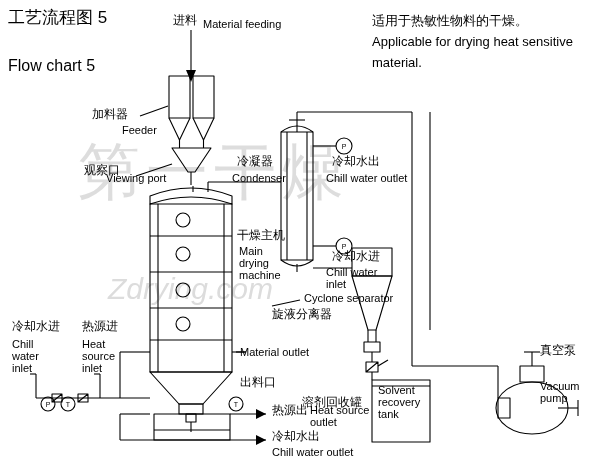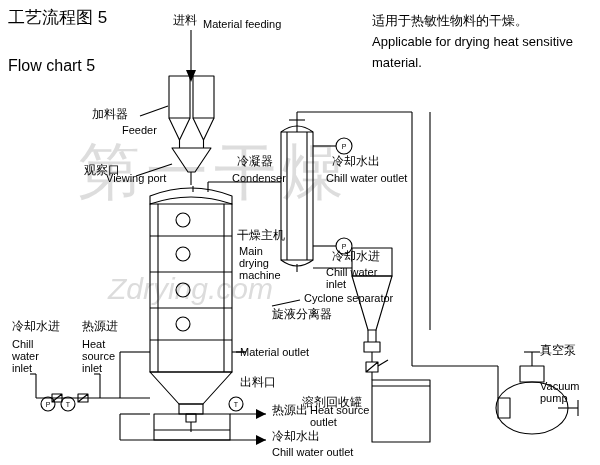--- a/index.html
+++ b/index.html
@@ -229,18 +229,21 @@
 inlet</div>
 
   <div class="lbl cn" style="left:272px;top:404px;">热源出</div>
   <div class="lbl" style="left:310px;top:404px;">Heat source
 outlet</div>
 
   <div class="lbl cn" style="left:272px;top:430px;">冷却水出</div>
   <div class="lbl" style="left:272px;top:446px;">Chill water outlet</div>
 
   <div class="lbl cn" style="left:302px;top:396px;">溶剂回收罐</div>
+  <div class="lbl" style="left:378px;top:384px;">Solvent
+recovery
+tank</div>
 
   <div class="lbl cn" style="left:540px;top:344px;">真空泵</div>
   <div class="lbl" style="left:540px;top:380px;">Vacuum
 pump</div>
 
 </div>
 
 </body></html>

